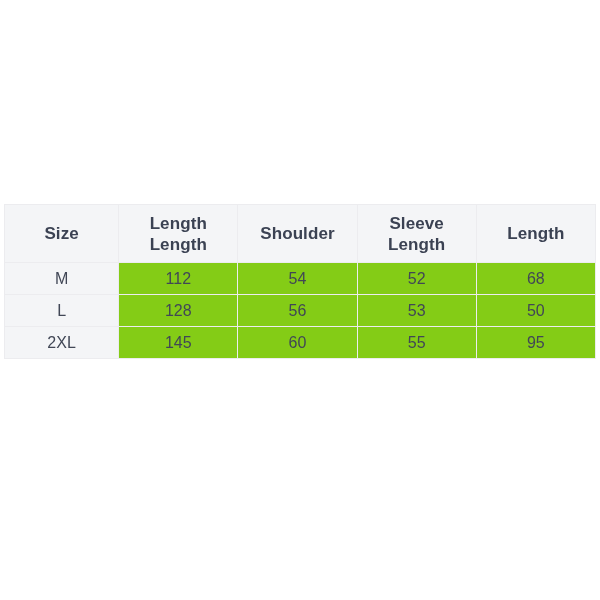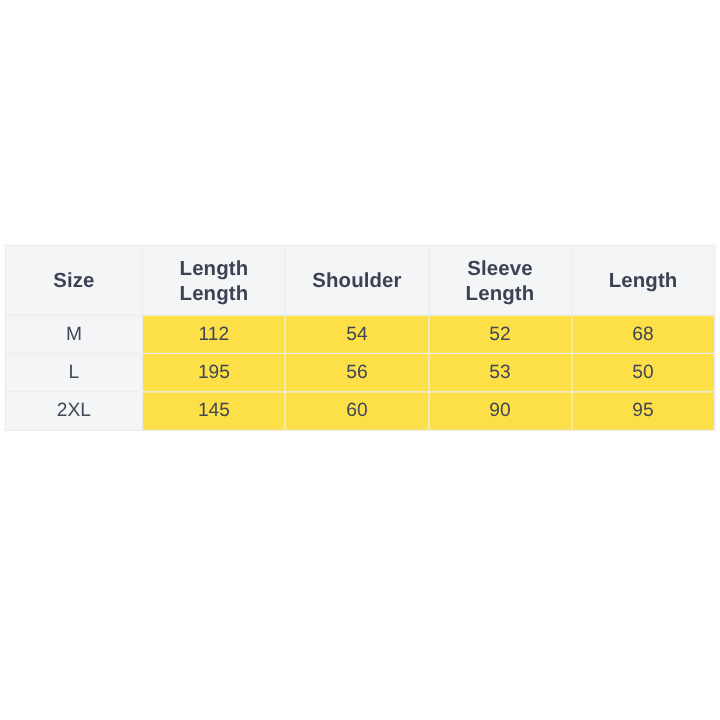--- a/index.html
+++ b/index.html
@@ -41,21 +41,21 @@
     height: 57px;
     background: #f4f5f7;
     color: #3b4253;
     font-size: 17px;
     font-weight: bold;
     line-height: 21px;
     letter-spacing: 0.1px;
   }
   #size-chart-table tbody td {
     height: 31px;
-    background: #fde047;
+    background: #84cc16;
     color: #414756;
     font-size: 16px;
     font-weight: normal;
     line-height: 20px;
   }
   #size-chart-table tbody td.size-cell {
     background: #f4f5f7;
   }
   .hdr-line {
     display: block;
@@ -98,28 +98,28 @@
     <tbody>
       <tr>
         <td class="size-cell">M</td>
         <td>112</td>
         <td>54</td>
         <td>52</td>
         <td>68</td>
       </tr>
       <tr>
         <td class="size-cell">L</td>
-        <td>195</td>
+        <td>128</td>
         <td>56</td>
         <td>53</td>
         <td>50</td>
       </tr>
       <tr>
         <td class="size-cell">2XL</td>
         <td>145</td>
         <td>60</td>
-        <td>90</td>
+        <td>55</td>
         <td>95</td>
       </tr>
     </tbody>
   </table>
 
 </div>
 
 </body></html>

